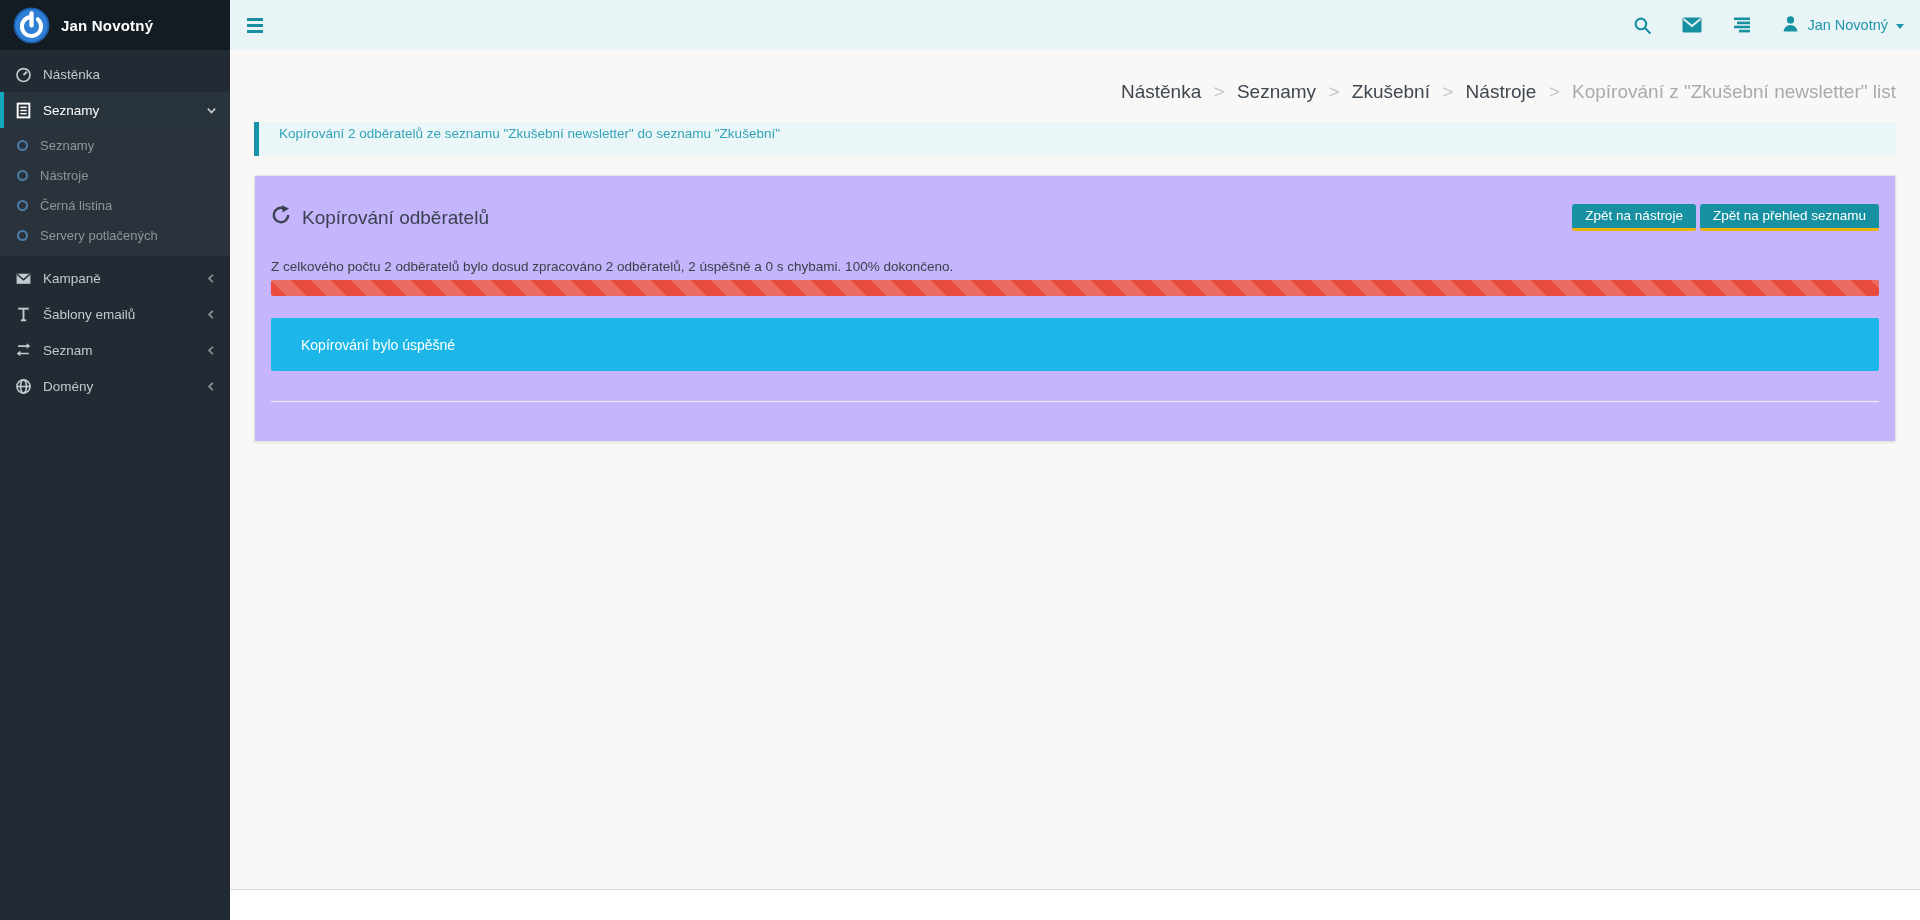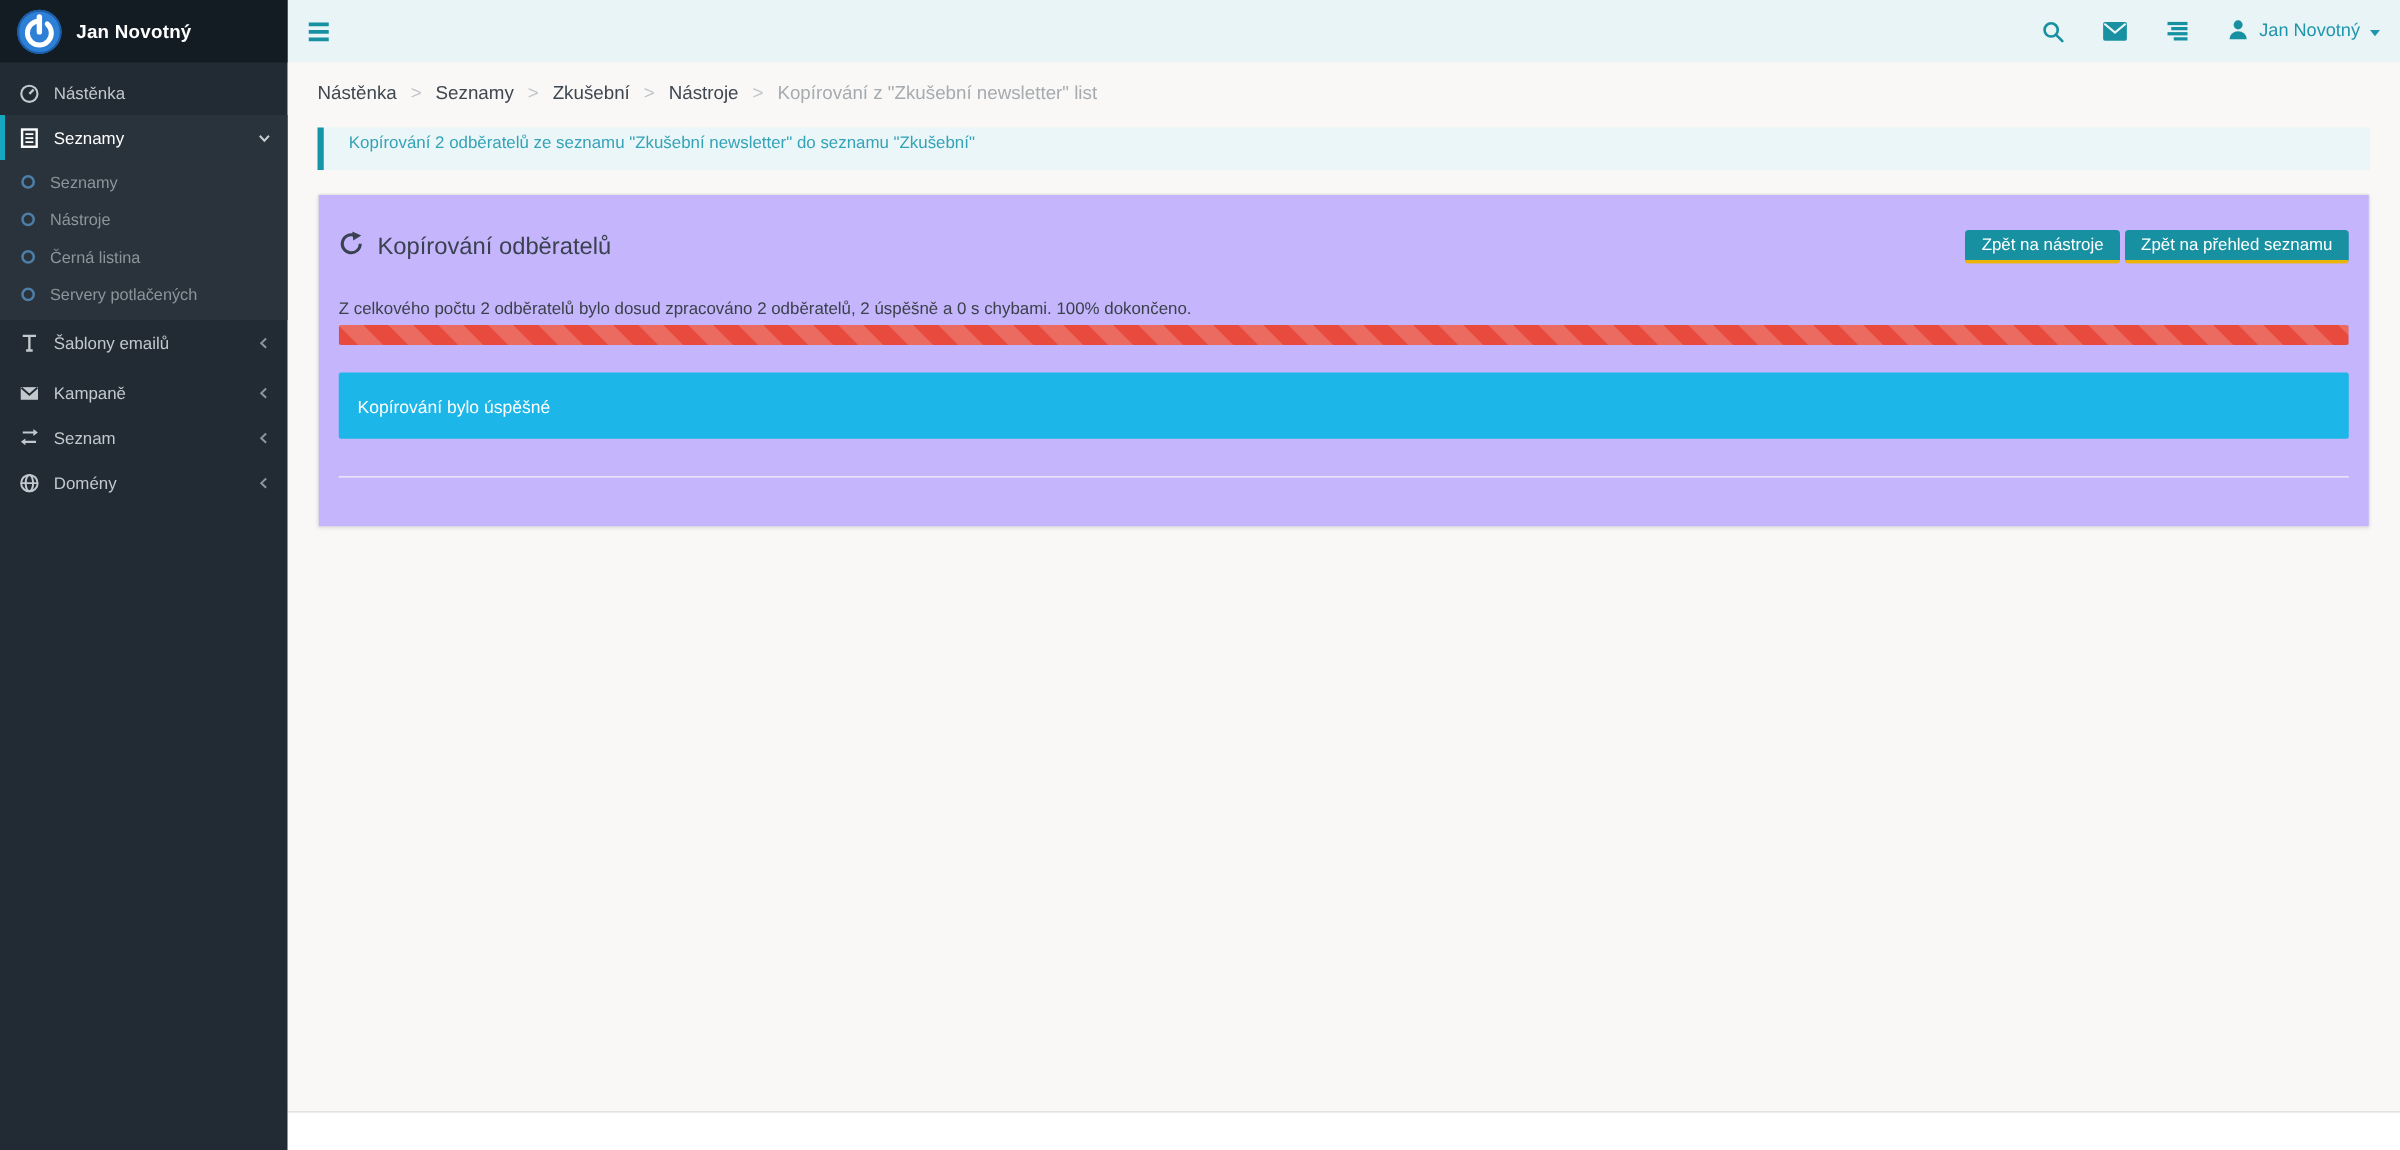--- a/index.html
+++ b/index.html
@@ -30,21 +30,21 @@
   .tb-icon { cursor:pointer; display:flex; align-items:center; }
   .hamburger { display:flex; flex-direction:column; gap:3px; cursor:pointer; }
   .hamburger i { display:block; width:16px; height:3px; background:#1791a2; }
   .user-menu { display:flex; align-items:center; gap:8px; cursor:pointer; color:#2095ab; font-size:14.5px; }
   .caret { width:0; height:0; border-left:4.5px solid transparent; border-right:4.5px solid transparent;
            border-top:5px solid #2095ab; margin-top:2px; }
 
   
   .main { position:absolute; left:230px; top:50px; right:0; bottom:31px; background:#f9f8f6;
           padding:0 24px; overflow:hidden; }
-  .breadcrumb { margin-top:16px; font-size:15px; color:#3f4750; }
+  .breadcrumb { margin-top:31px; text-align:right; font-size:19px; color:#3f4750; }
   .breadcrumb .bc-link { color:#3f4750; cursor:pointer; }
   .breadcrumb .bc-sep { color:#c0c4c8; margin:0 7px; }
   .breadcrumb .bc-current { color:#a6abb0; }
 
   .alert-info { margin-top:19px; background:#eaf6f8; border-left:5px solid #1894a8;
                 padding:4px 20px 15px; color:#35a3b7; font-size:13.5px; }
 
   .card { margin-top:19px; background:#c4b5fd; border:1px solid #e4e4e4; border-radius:2px;
           box-shadow:0 1px 3px rgba(0,0,0,.07); padding:28px 16px 39px; }
   .card-header { display:flex; align-items:center; justify-content:space-between; }
@@ -55,21 +55,21 @@
               font-family:"Liberation Sans", sans-serif; cursor:pointer; }
 
   .progress-label { margin-top:28px; font-size:13.5px; color:#3a4149; }
   .progress-track { margin-top:6px; height:16px; background:#f5f5f5; border-radius:2px; overflow:hidden; }
   .progress-fill { height:100%; background-color:#e84a3d;
       background-image:linear-gradient(45deg, rgba(255,255,255,.18) 25%, transparent 25%, transparent 50%,
           rgba(255,255,255,.18) 50%, rgba(255,255,255,.18) 75%, transparent 75%, transparent);
       background-size:40px 40px; }
 
   .alert-success { margin-top:22px; height:53px; background:#1cb7e8; border-radius:2px;
-                   display:flex; align-items:center; padding-left:15px; color:#ffffff; font-size:14px; }
+                   display:flex; align-items:center; padding-left:30px; color:#ffffff; font-size:14px; }
   .card hr { border:none; border-top:1px solid #f1f2f3; margin-top:30px; }
 
   .footer { position:absolute; left:230px; right:0; bottom:0; height:31px; background:#ffffff;
             border-top:1px solid #d9d9d9; }
 </style>
 </head>
 <body>
 
 <div class="sidebar">
   <div class="brand">
@@ -123,44 +123,44 @@
     <div class="sub-item">
       <span class="ring"></span>
       <span>Černá listina</span>
     </div>
     <div class="sub-item">
       <span class="ring"></span>
       <span>Servery potlačených</span>
     </div>
   </div>
 
+  <div class="nav-item" style="margin-top:4px;">
+    <span class="nico">
+      <svg width="17" height="17" viewBox="0 0 16 16">
+        <rect x="1.5" y="3.5" width="13" height="9.5" fill="#c2c9ce"></rect>
+        <polyline points="2,4 8,9.2 14,4" fill="none" stroke="#222b33" stroke-width="1.4"></polyline>
+      </svg>
+    </span>
+    <span class="nlabel">Kampaně</span>
+    <span class="chev">
+      <svg width="11" height="11" viewBox="0 0 12 12" fill="none" stroke="#8d959c" stroke-width="1.8">
+        <polyline points="7.5,2 3.3,6 7.5,10"></polyline>
+      </svg>
+    </span>
+  </div>
+
   <div class="nav-item">
     <span class="nico">
       <svg width="17" height="17" viewBox="0 0 16 16" stroke="#c2c9ce" stroke-width="1.8" fill="none">
         <line x1="3" y1="2.5" x2="13" y2="2.5"></line>
         <line x1="8" y1="2.5" x2="8" y2="13.5"></line>
         <line x1="5.5" y1="13.5" x2="10.5" y2="13.5"></line>
       </svg>
     </span>
     <span class="nlabel">Šablony emailů</span>
-    <span class="chev">
-      <svg width="11" height="11" viewBox="0 0 12 12" fill="none" stroke="#8d959c" stroke-width="1.8">
-        <polyline points="7.5,2 3.3,6 7.5,10"></polyline>
-      </svg>
-    </span>
-  </div>
-
-  <div class="nav-item" style="margin-top:4px;">
-    <span class="nico">
-      <svg width="17" height="17" viewBox="0 0 16 16">
-        <rect x="1.5" y="3.5" width="13" height="9.5" fill="#c2c9ce"></rect>
-        <polyline points="2,4 8,9.2 14,4" fill="none" stroke="#222b33" stroke-width="1.4"></polyline>
-      </svg>
-    </span>
-    <span class="nlabel">Kampaně</span>
     <span class="chev">
       <svg width="11" height="11" viewBox="0 0 12 12" fill="none" stroke="#8d959c" stroke-width="1.8">
         <polyline points="7.5,2 3.3,6 7.5,10"></polyline>
       </svg>
     </span>
   </div>
 
   <div class="nav-item">
     <span class="nico">
       <svg width="17" height="17" viewBox="0 0 16 16" fill="#c2c9ce">

